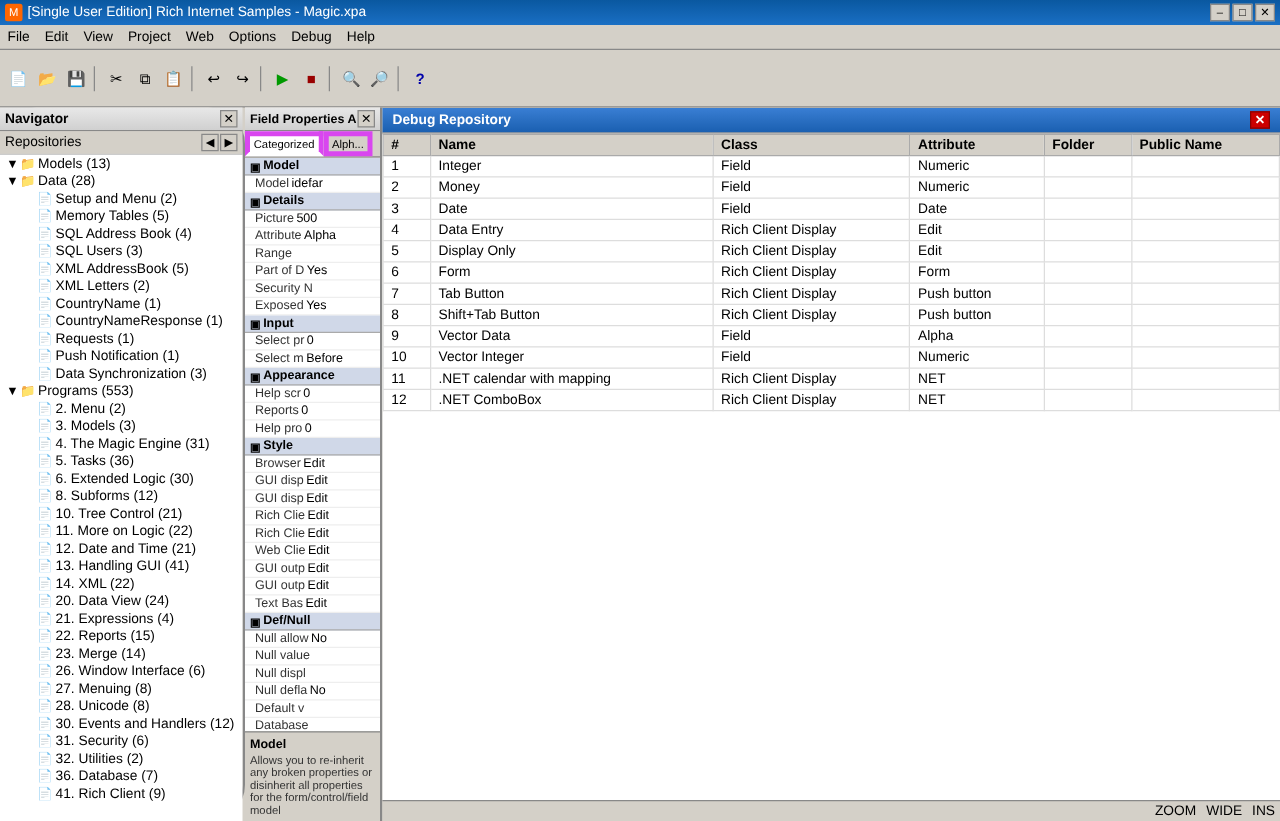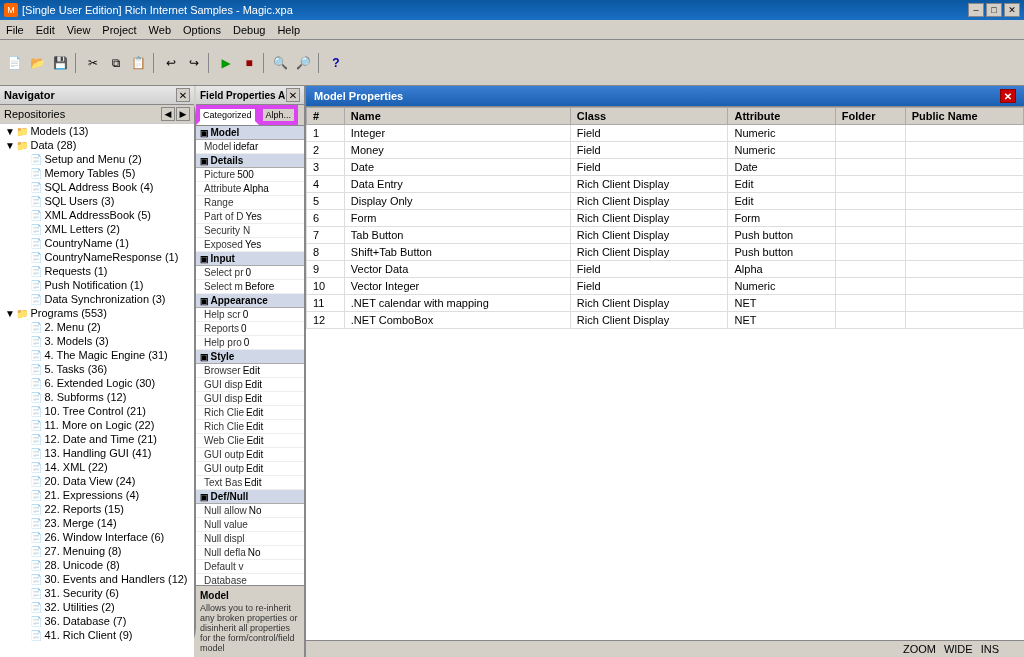--- a/index.html
+++ b/index.html
@@ -56,21 +56,21 @@
     
     .model-repo { flex: 1; display: flex; flex-direction: column; background: #d4d0c8; }
     .mr-titlebar { background: linear-gradient(to bottom, #3a7fd4, #1a5fb0); color: white; padding: 3px 8px; font-size: 11px; font-weight: bold; display: flex; justify-content: space-between; align-items: center; border-bottom: 1px solid #888; }
     .mr-close { width: 16px; height: 14px; background: #c00; border: 1px solid #800; color: white; font-size: 10px; display: flex; align-items: center; justify-content: center; cursor: pointer; }
     .mr-content { flex: 1; background: white; overflow: auto; }
     .mr-table { width: 100%; border-collapse: collapse; font-size: 11px; }
     .mr-table th { background: #d4d0c8; border: 1px solid #aaa; padding: 2px 6px; text-align: left; font-weight: bold; position: sticky; top: 0; }
     .mr-table td { border: 1px solid #ddd; padding: 2px 6px; }
     .mr-table tr.highlighted td { background: #316ac5; color: white; }
     
-    .mr-footer { background: #d4d0c8; border-top: 1px solid #888; padding: 2px 25px; display: flex; justify-content: flex-end; gap: 4px; align-items: center; font-size: 11px; }
+    .mr-footer { background: #d4d0c8; border-top: 1px solid #888; padding: 2px 4px; display: flex; justify-content: flex-end; gap: 4px; align-items: center; font-size: 11px; }
     
     
     ::-webkit-scrollbar { width: 12px; height: 12px; }
     ::-webkit-scrollbar-track { background: #d4d0c8; }
     ::-webkit-scrollbar-thumb { background: #a0a0a0; border: 1px solid #888; }
   </style>
 </head>
 <body>
 
 <div class="title-bar">
@@ -387,21 +387,21 @@
         </div>
       </div>
     <div class="fp-footer">
       <div style="font-weight:bold;font-size:10px;">Model</div>
       <div style="font-size:9px;color:#333;margin-top:2px;">Allows you to re-inherit any broken properties or disinherit all properties for the form/control/field model</div>
     </div>
   </div>
 
   <div class="model-repo">
     <div class="mr-titlebar">
-      <span>Model Properties</span>
+      <span>Debug Repository</span>
       <div class="mr-close">✕</div>
     </div>
     <div class="mr-content">
       <table class="mr-table">
         <thead>
           <tr>
             <th>#</th>
             <th>Name</th>
             <th>Class</th>
             <th>Attribute</th>

